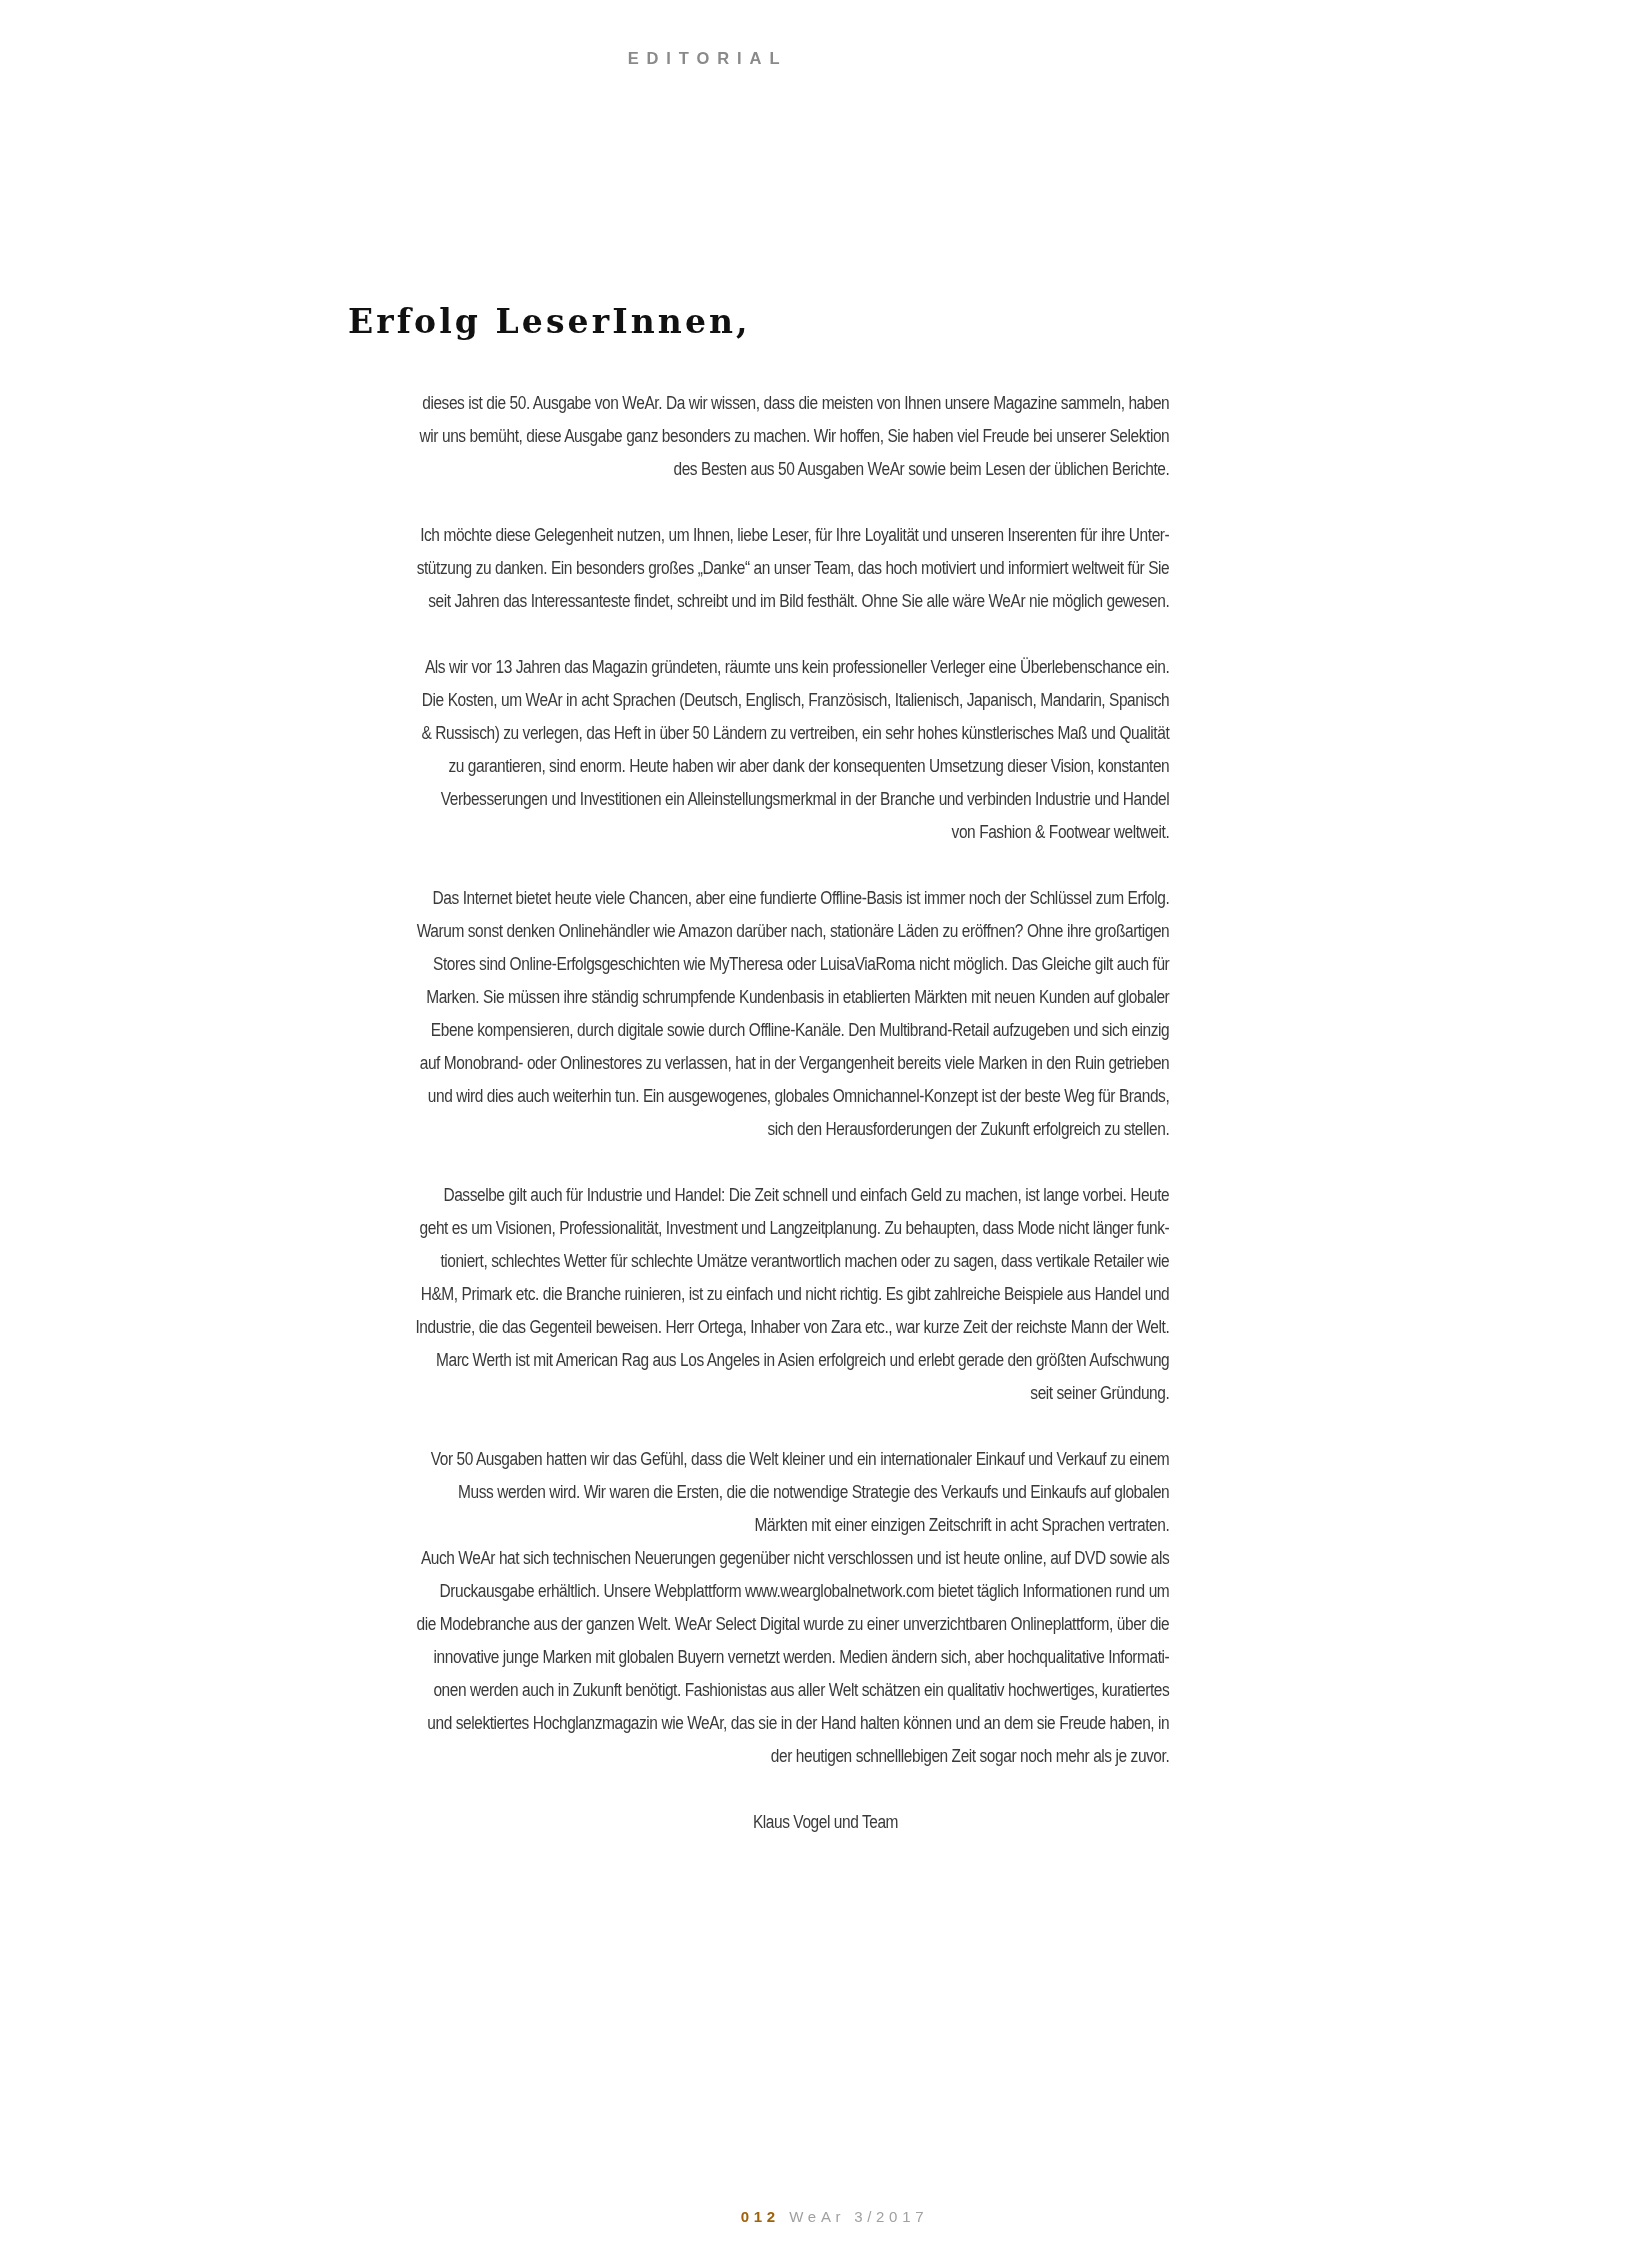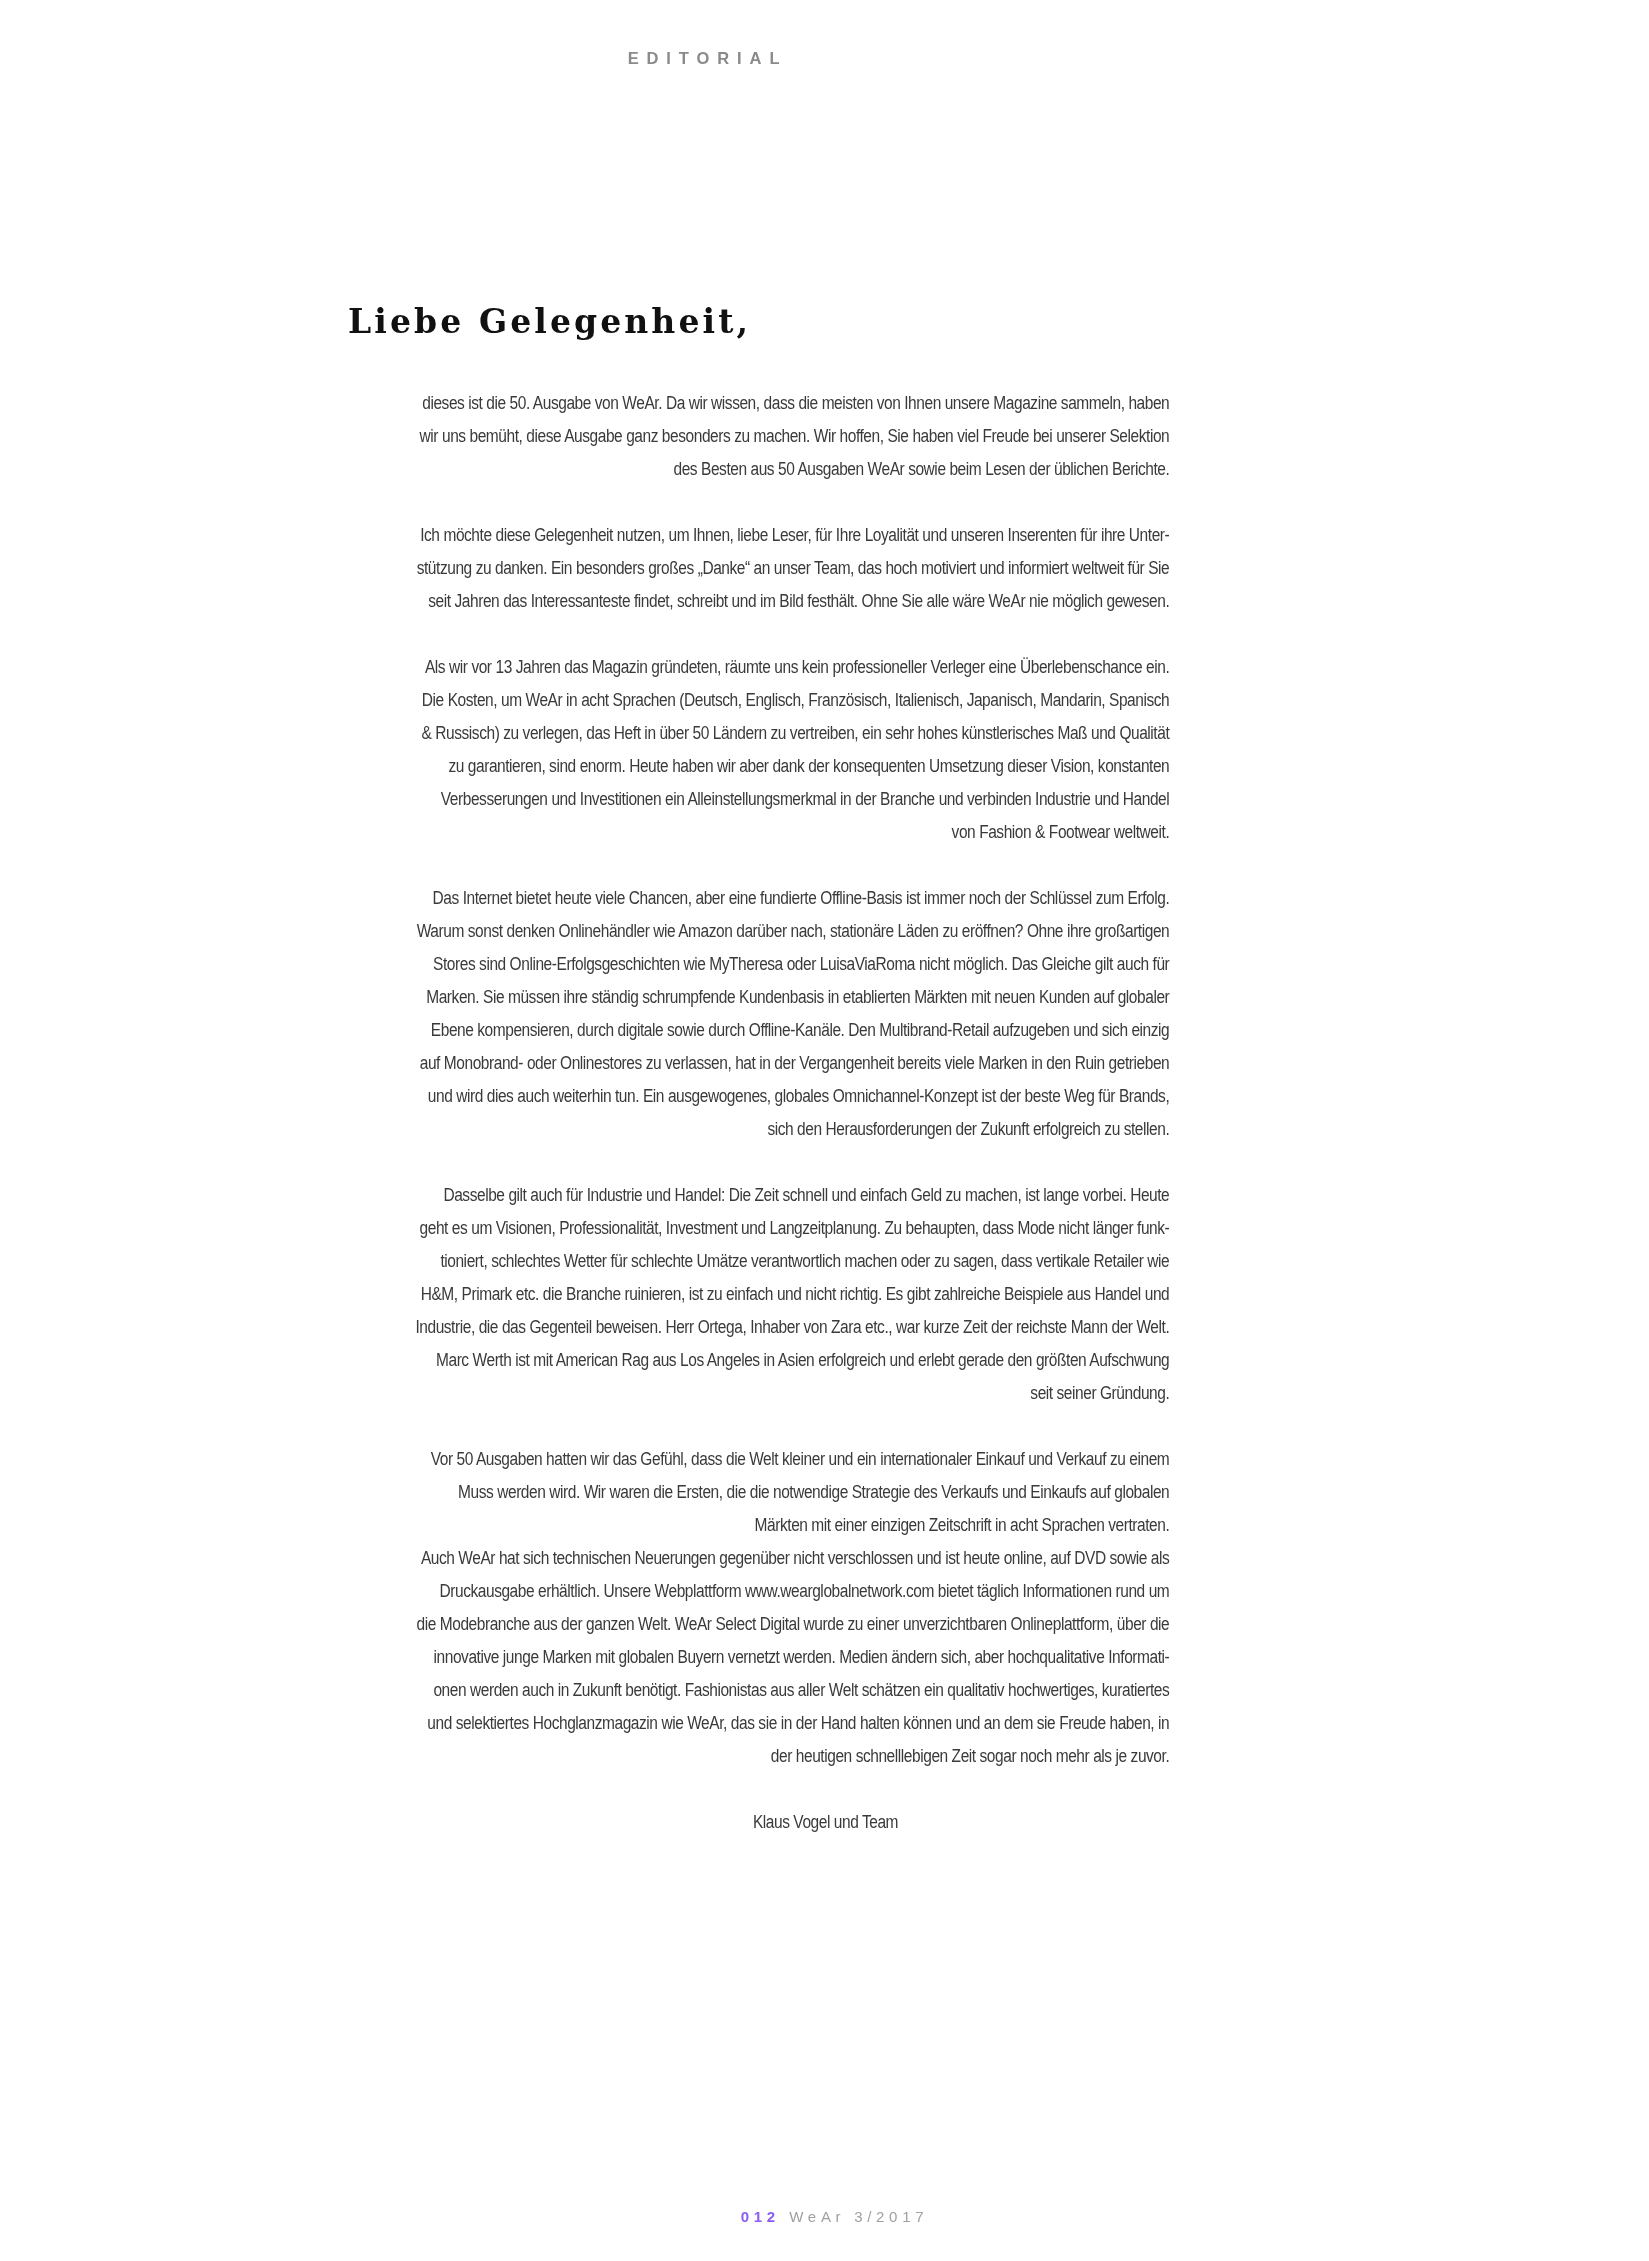--- a/index.html
+++ b/index.html
@@ -24,29 +24,29 @@
   }
   .signature {
     text-align: center; font-family: "Liberation Sans", sans-serif; font-size: 18px;
     color: #3a3a3a; line-height: 33px; margin-top: 33px; letter-spacing: -0.5px;
     transform: scaleX(0.86);
   }
   .folio {
     position: absolute; top: 2208px; left: 0; width: 1650px; text-align: center;
     font-family: "Liberation Sans", sans-serif; font-size: 15px; letter-spacing: 4.7px; color: #a0a0a0;
   }
-  .folio .pg { font-weight: bold; color: #8b5cf6; margin-right: 9.4px; margin-left: 19px; }
+  .folio .pg { font-weight: bold; color: #a16207; margin-right: 9.4px; margin-left: 19px; }
 </style>
 </head>
 <body>
 
 <div class="running-head">EDITORIAL</div>
 
 <div class="content">
-  <h1 class="title">Liebe Gelegenheit,</h1>
+  <h1 class="title">Erfolg LeserInnen,</h1>
   <div class="body" id="article-body">
       <div class="para">
         <div class="line">dieses ist die 50. Ausgabe von WeAr. Da wir wissen, dass die meisten von Ihnen unsere Magazine sammeln, haben</div>
         <div class="line">wir uns bemüht, diese Ausgabe ganz besonders zu machen. Wir hoffen, Sie haben viel Freude bei unserer Selektion</div>
         <div class="line">des Besten aus 50 Ausgaben WeAr sowie beim Lesen der üblichen Berichte.</div>
       </div>
       <div class="para">
         <div class="line">Ich möchte diese Gelegenheit nutzen, um Ihnen, liebe Leser, für Ihre Loyalität und unseren Inserenten für ihre Unter-</div>
         <div class="line">stützung zu danken. Ein besonders großes „Danke“ an unser Team, das hoch motiviert und informiert weltweit für Sie</div>
         <div class="line">seit Jahren das Interessanteste findet, schreibt und im Bild festhält. Ohne Sie alle wäre WeAr nie möglich gewesen.</div>

